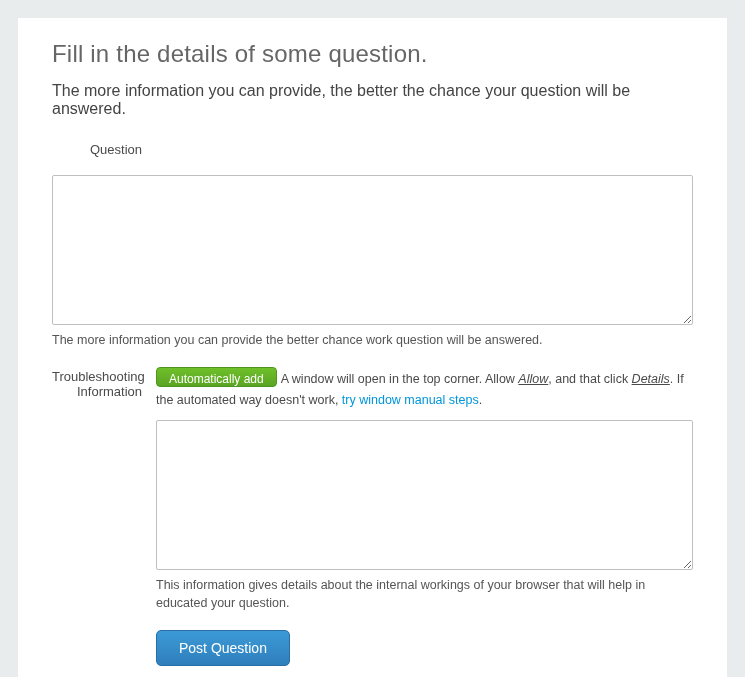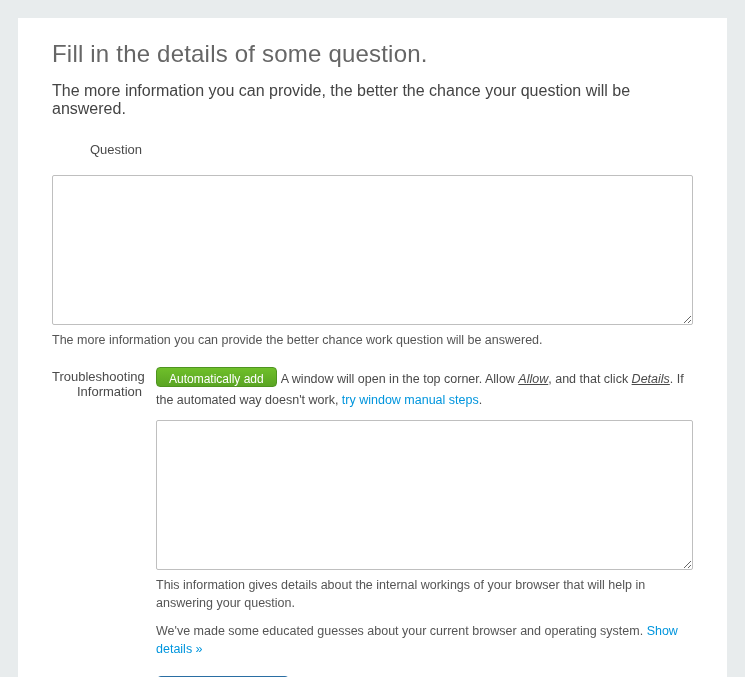--- a/index.html
+++ b/index.html
@@ -124,21 +124,18 @@
 
   <div class="row">
     <div class="lab">
       <span>Troubleshooting Information</span>
     </div>
     <div class="val">
       <div class="troub-instr">
         <button class="autobtn">Automatically add</button><span>A window will open in the top corner. Allow </span><em class="it">Allow</em><span>, and that click </span><em class="it">Details</em><span>. If the automated way doesn't work, </span><a class="link">try window manual steps</a><span>.</span>
       </div>
       <textarea class="ta-troub" style=""></textarea>
-      <div class="hint">This information gives details about the internal workings of your browser that will help in answering your question.</div>
-      <p class="hint">
-        <span>We've made some educated guesses about your current browser and operating system. </span><a class="link">Show details »</a>
-      </p>
+      <div class="hint">This information gives details about the internal workings of your browser that will help in educated your question.</div>
       <button class="postbtn">Post Question</button>
     </div>
   </div>
 
 </div>
 
 </body></html>

